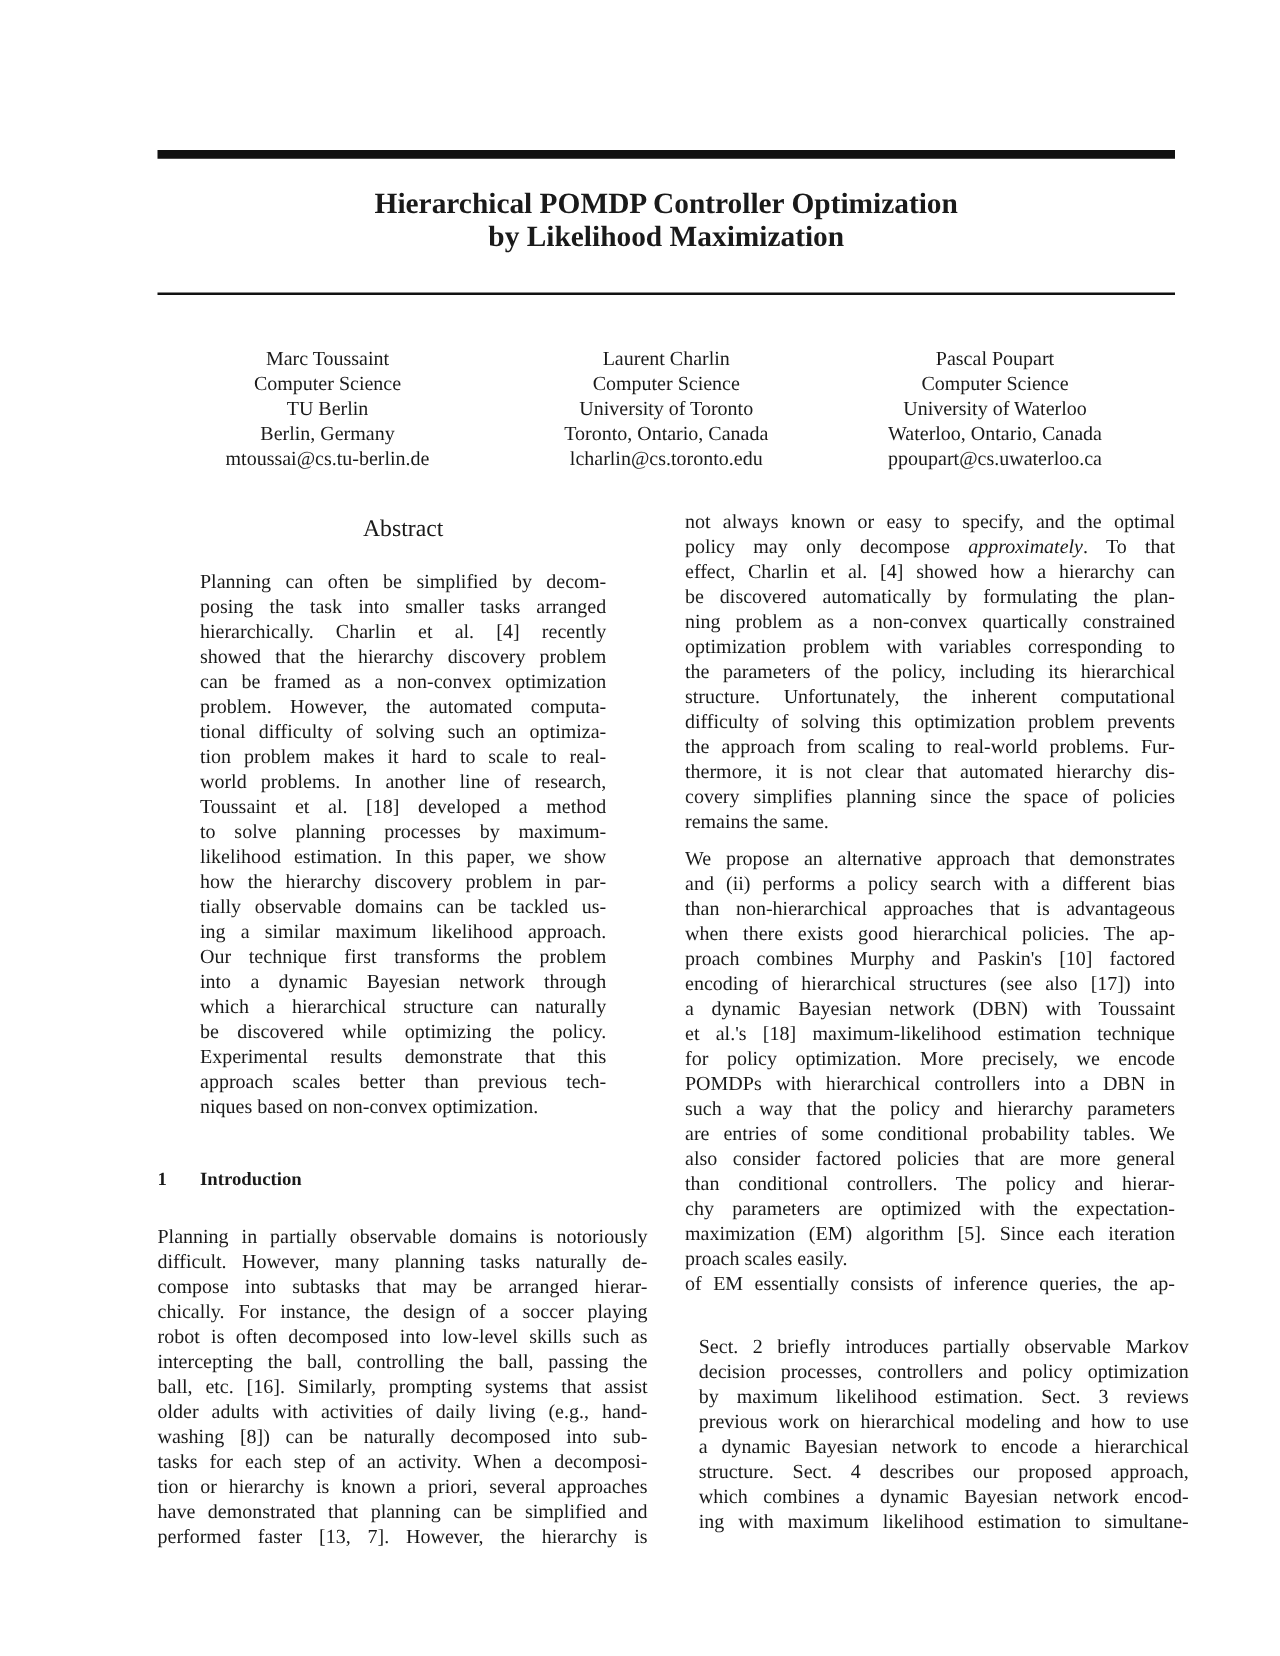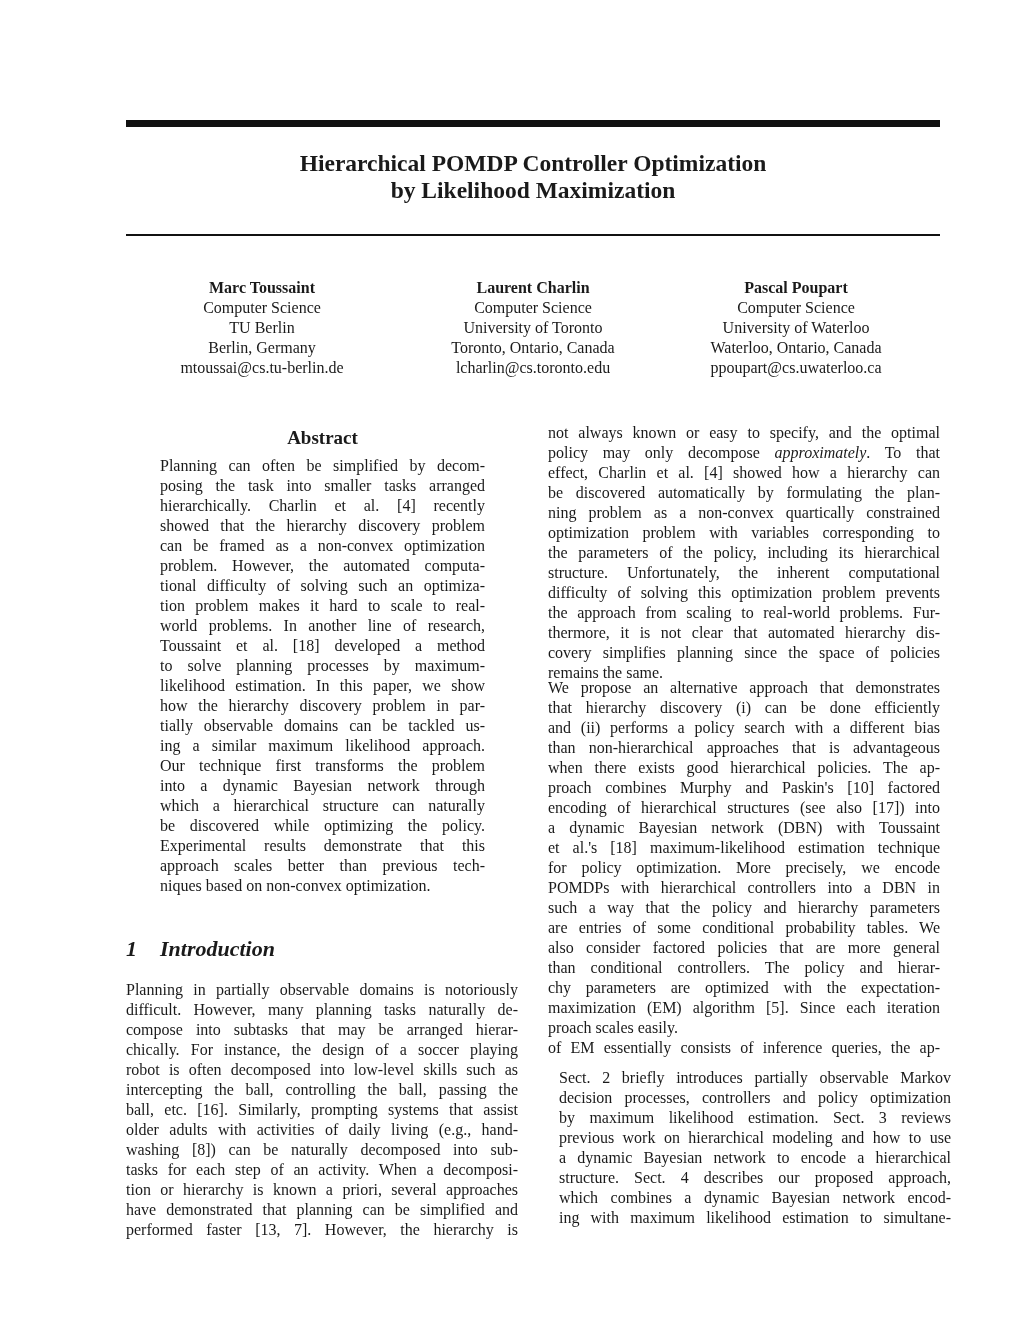--- a/index.html
+++ b/index.html
@@ -4,27 +4,27 @@
 <style>
   html, body { margin: 0; padding: 0; background: #ffffff; }
   body { width: 1024px; height: 1325px; position: relative; overflow: hidden;
          font-family: "Liberation Serif", "DejaVu Serif", serif; color: #1a1a1a; }
   .rule-thick { position: absolute; left: 126px; width: 814px; top: 120px; height: 7px; background: #111; }
   .rule-thin  { position: absolute; left: 126px; width: 814px; top: 234px; height: 2px; background: #111; }
   .title { position: absolute; left: 126px; width: 814px; top: 150px; text-align: center;
            font-size: 23.5px; font-weight: bold; line-height: 27px; }
   .authors { position: absolute; top: 278px; left: 126px; width: 814px; }
   .author { position: absolute; width: 280px; text-align: center; font-size: 16px; line-height: 20px; }
-  .author .name { font-weight: bold; }
+  .author .name { font-weight: normal; }
   .col { position: absolute; font-size: 16px; line-height: 20px; }
   .line { display: block; text-align: justify; text-align-last: justify; white-space: nowrap; height: 20px; }
   .line.last { text-align-last: left; }
-  .abs-title { position: absolute; left: 160px; width: 325px; top: 427px; text-align: center;
-               font-weight: bold; font-size: 19px; }
-  .sec-title { position: absolute; left: 126px; top: 936px; font-weight: bold; font-size: 22px; font-style: italic; }
+  .abs-title { position: absolute; left: 160px; width: 325px; top: 413px; text-align: center;
+               font-weight: normal; font-size: 19px; }
+  .sec-title { position: absolute; left: 126px; top: 936px; font-weight: bold; font-size: 15px; }
   .sec-title .num { display: inline-block; width: 34px; }
   em { font-style: italic; }
 </style>
 </head>
 <body>
 
 <div class="rule-thick"></div>
 
 <div class="title">
   <div>Hierarchical POMDP Controller Optimization</div>
@@ -97,39 +97,38 @@
   <span class="line">intercepting the ball, controlling the ball, passing the</span>
   <span class="line">ball, etc. [16]. Similarly, prompting systems that assist</span>
   <span class="line">older adults with activities of daily living (e.g., hand-</span>
   <span class="line">washing [8]) can be naturally decomposed into sub-</span>
   <span class="line">tasks for each step of an activity. When a decomposi-</span>
   <span class="line">tion or hierarchy is known a priori, several approaches</span>
   <span class="line">have demonstrated that planning can be simplified and</span>
   <span class="line">performed faster [13, 7].  However, the hierarchy is</span>
 </div>
 
-<div class="col" style="left:548px; top:423px; width:392px;">
+<div class="col" style="left:548px; top:408px; width:392px;">
   <span class="line">not always known or easy to specify, and the optimal</span>
   <span class="line"><span>policy may only decompose </span><em>approximately</em><span>.  To that</span></span>
   <span class="line">effect, Charlin et al. [4] showed how a hierarchy can</span>
   <span class="line">be discovered automatically by formulating the plan-</span>
   <span class="line">ning problem as a non-convex quartically constrained</span>
   <span class="line">optimization problem with variables corresponding to</span>
   <span class="line">the parameters of the policy, including its hierarchical</span>
   <span class="line">structure.  Unfortunately, the inherent computational</span>
   <span class="line">difficulty of solving this optimization problem prevents</span>
   <span class="line">the approach from scaling to real-world problems. Fur-</span>
   <span class="line">thermore, it is not clear that automated hierarchy dis-</span>
   <span class="line">covery simplifies planning since the space of policies</span>
   <span class="line last">remains the same.</span>
 </div>
 
 <div class="col" style="left:548px; top:678px; width:392px;">
   <span class="line">We propose an alternative approach that demonstrates</span>
-  <span class="line">that hierarchy discovery (i) can be done efficiently</span>
   <span class="line">and (ii) performs a policy search with a different bias</span>
   <span class="line">than non-hierarchical approaches that is advantageous</span>
   <span class="line">when there exists good hierarchical policies. The ap-</span>
   <span class="line">proach combines Murphy and Paskin's [10] factored</span>
   <span class="line">encoding of hierarchical structures (see also [17]) into</span>
   <span class="line">a dynamic Bayesian network (DBN) with Toussaint</span>
   <span class="line">et al.'s [18] maximum-likelihood estimation technique</span>
   <span class="line">for policy optimization.  More precisely, we encode</span>
   <span class="line">POMDPs with hierarchical controllers into a DBN in</span>
   <span class="line">such a way that the policy and hierarchy parameters</span>

